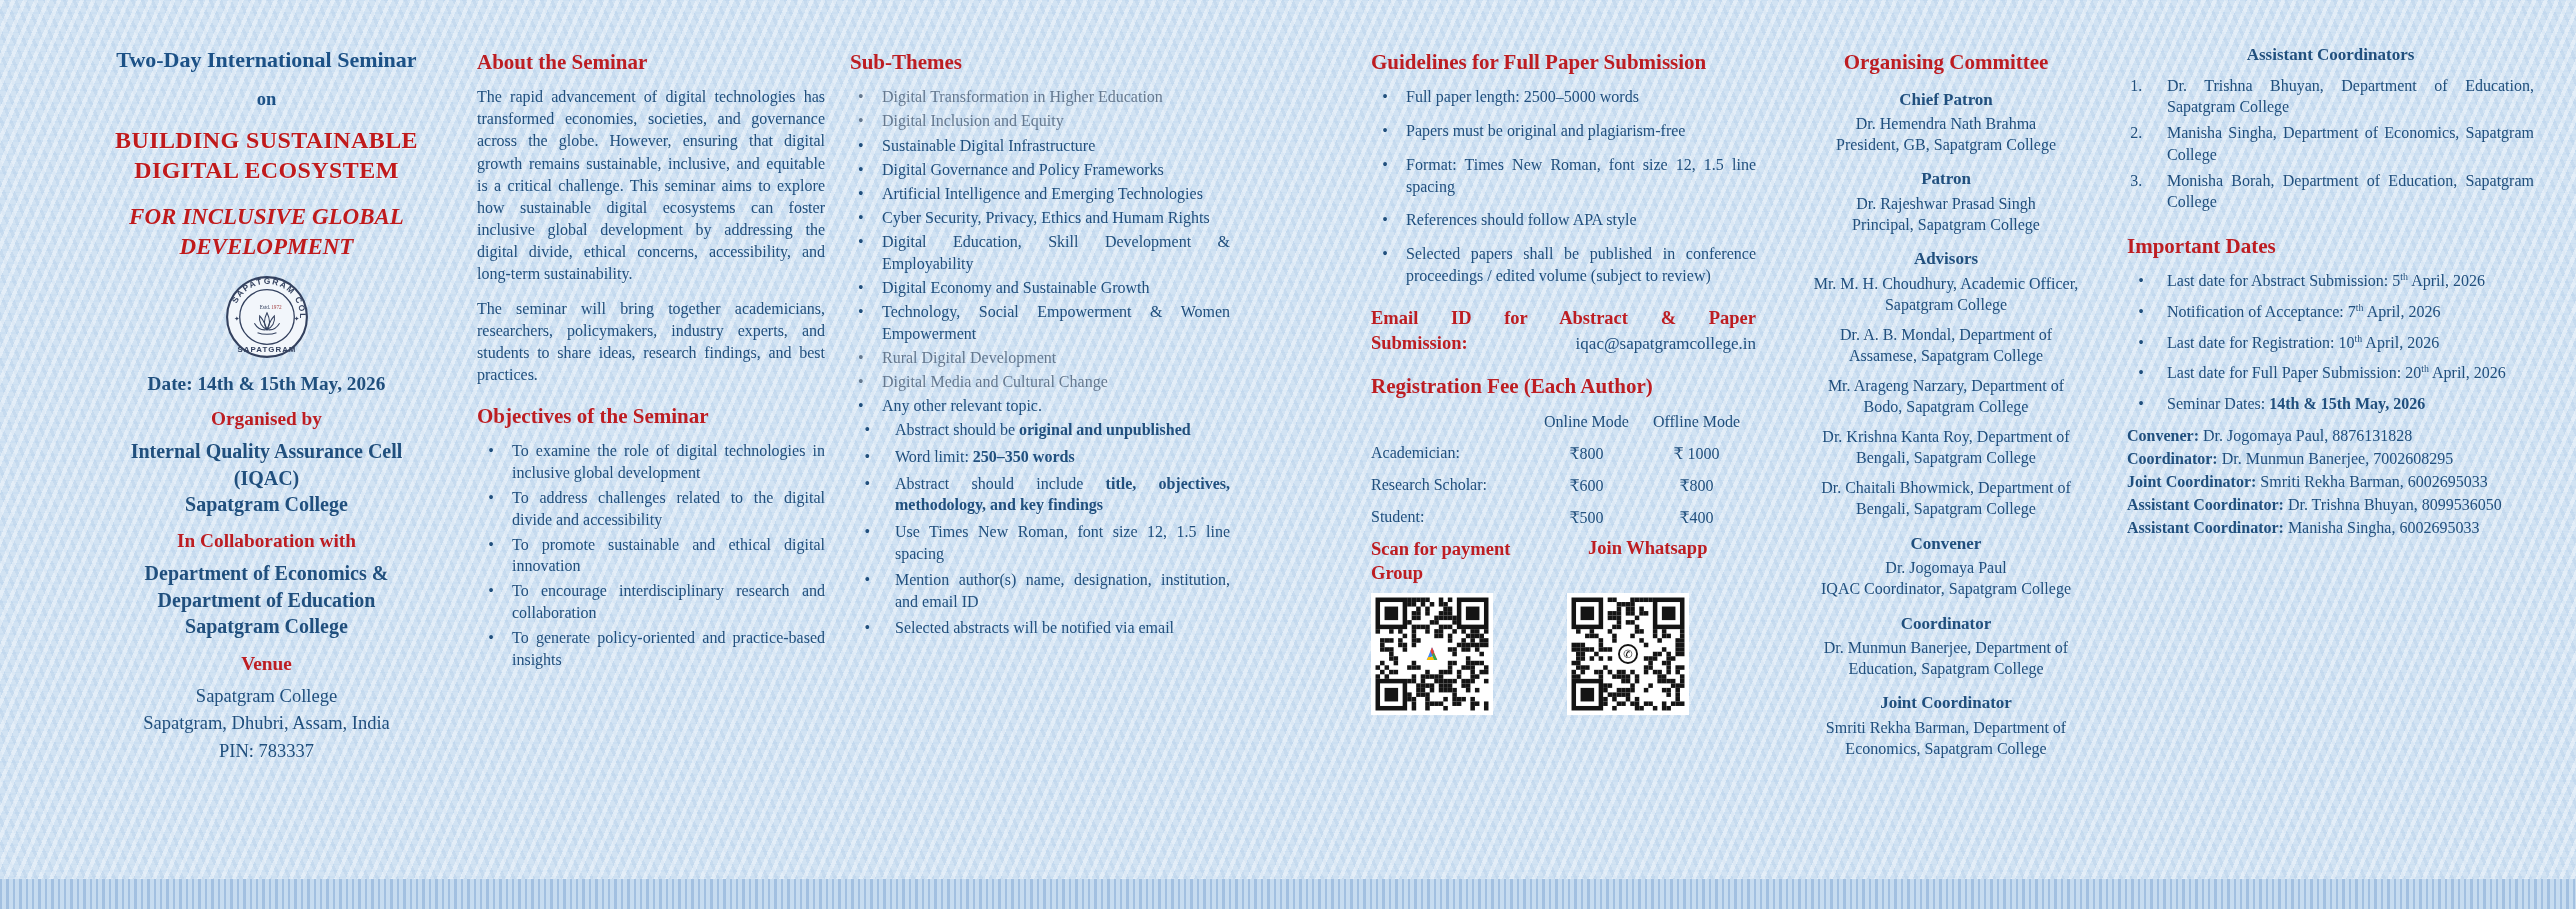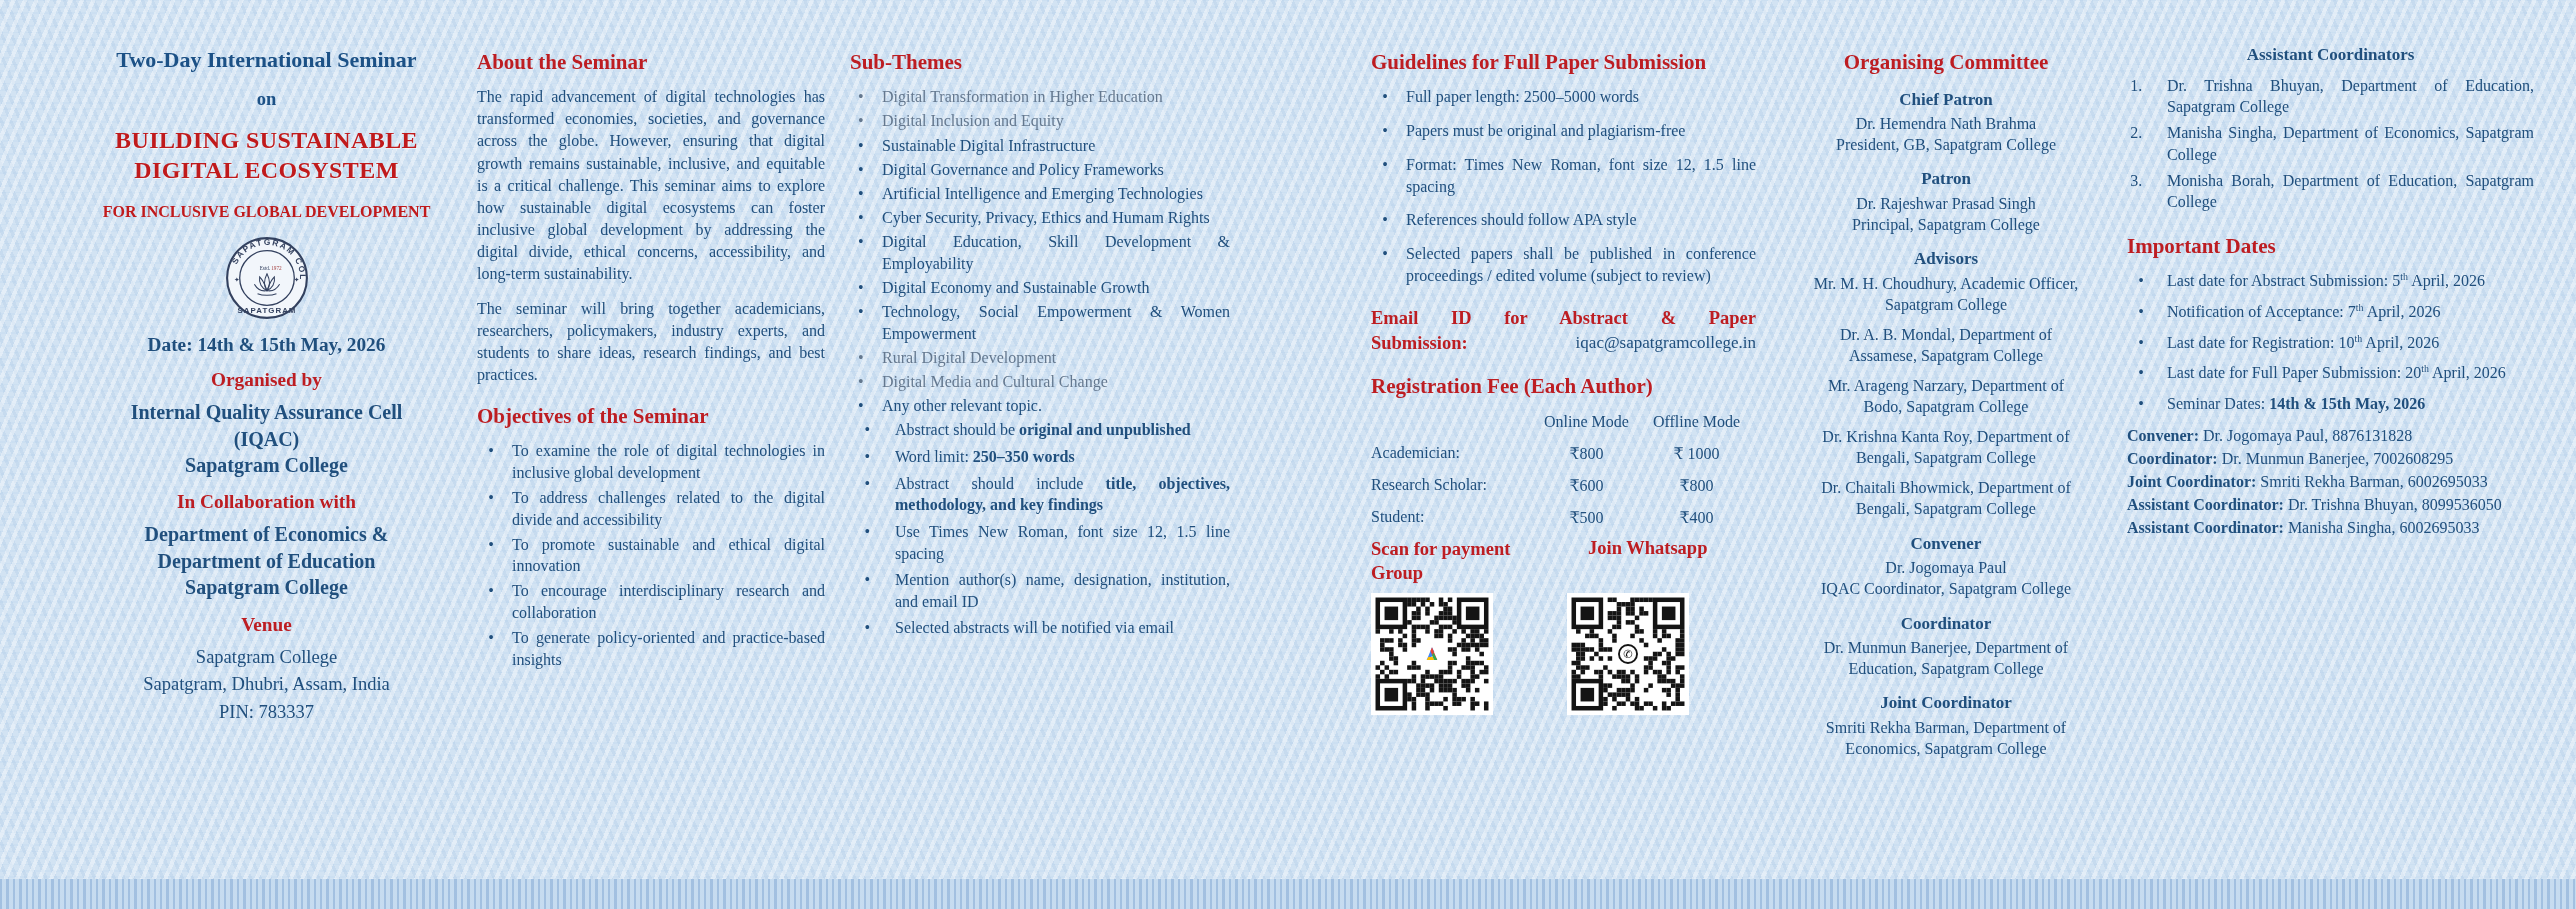--- a/index.html
+++ b/index.html
@@ -26,21 +26,21 @@
   #col5{left:1777px;width:338px; text-align:center;}
   #col6{left:2127px;width:407px; top:45px;}
 
   .h-red{font-size:21px;font-weight:bold;color:#bd1d22;margin:0 0 11.3px 0;}
   .h-red.center{text-align:center;}
 
   
   .c1-seminar{font-size:22px;font-weight:bold;color:#1c5186;}
   .c1-on{font-size:18.5px;font-weight:bold;margin:16px 0 14.5px;color:#1c5186;}
   .c1-title{font-size:24px;font-weight:bold;color:#c01a1c;letter-spacing:0.4px;line-height:1.28;margin:3.2px 0 16px;text-shadow:0.8px 0.8px 0 rgba(255,255,255,.55);}
-  .c1-sub{font-size:16px;font-weight:bold;color:#c01a1c;line-height:1.3;margin:0 0 13px;}
+  .c1-sub{font-size:23px;font-weight:bold;color:#c01a1c;line-height:1.3;margin:0 0 13px;font-style:italic;}
   .c1-date{font-size:19.3px;font-weight:bold;margin:14.5px 0 4.8px;}
   .c1-redline{font-size:19.3px;font-weight:bold;color:#bd1d22;margin:13px 0 8px;}
   .c1-org{font-size:20px;font-weight:bold;line-height:1.32;}
   .c1-venue-line{font-size:18.5px;line-height:1.5;}
   .seal-wrap{margin:8px auto 4.8px;width:84px;height:84px;}
 
   
   .para{font-size:16px;line-height:1.38;text-align:justify;margin:0 0 13px;}
   .bl{position:relative;padding-left:35px;text-align:justify;font-size:16px;line-height:1.36;margin-bottom:3.2px;}
   .bl::before{content:"\2022";position:absolute;left:11.3px;}
@@ -55,21 +55,21 @@
   .b{font-weight:bold;}
   .sup{vertical-align:super;font-size:62%;line-height:0;}
 
   
   .nitem{position:relative;padding-left:40px;text-align:justify;font-size:16px;line-height:1.36;margin-bottom:4px;}
   .nitem .num{position:absolute;left:3.2px;}
 
   
   .email-block{margin:21px 0 6.4px;}
   .email-l1{font-size:18.5px;font-weight:bold;color:#bd1d22;text-align:justify;text-align-last:justify;}
-  .email-l2{display:flex;justify-content:space-between;align-items:flex-start;margin-top:4.8px;}
+  .email-l2{display:flex;justify-content:space-between;align-items:flex-end;margin-top:4.8px;}
   .email-l2 .lbl{font-size:18.5px;font-weight:bold;color:#bd1d22;}
   .email-l2 .adr{font-size:17px;color:#204f7d;}
 
   
   .fees{display:grid;grid-template-columns:165px 101px 119px;row-gap:13px;margin:14.5px 0 8px;font-size:16px;}
   .fees .hd{font-weight:normal;text-align:center;}
   .fees .lab{text-align:left;}
   .fees .val{text-align:center;}
 
   

